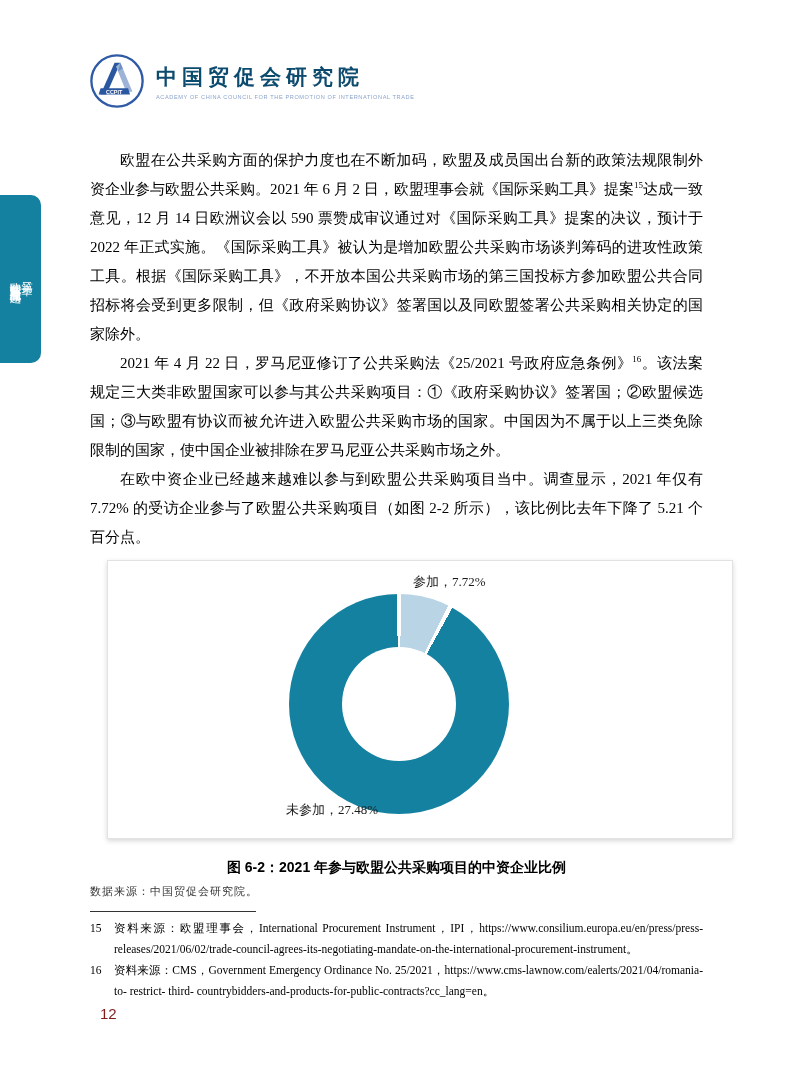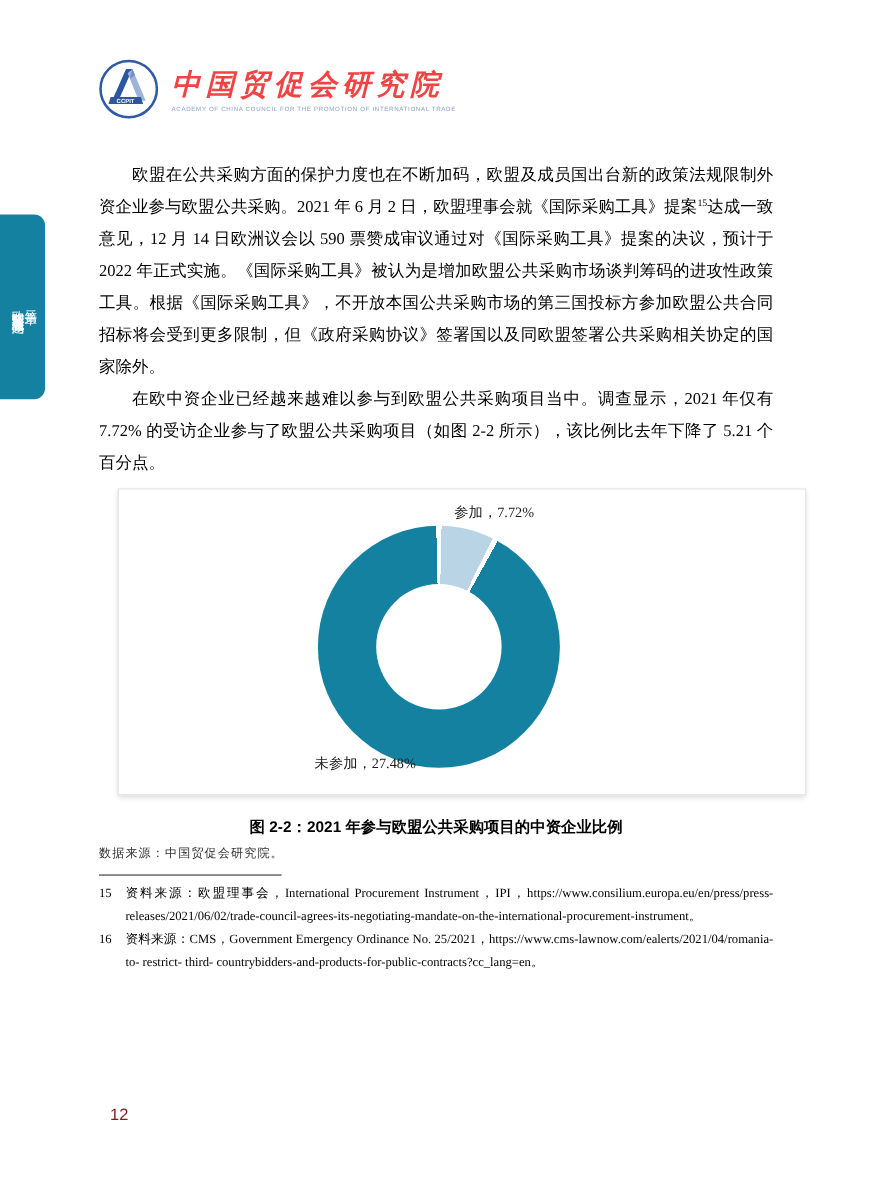--- a/index.html
+++ b/index.html
@@ -19,23 +19,22 @@
     font-family:"Liberation Sans","DejaVu Sans",sans-serif;
     font-size:11.5px;letter-spacing:1px;line-height:1;
     display:flex;flex-direction:column;align-items:center;
   }
   .side-tab .vtext .chapter{margin-bottom:9px;}
   
   .logo{position:absolute;left:88px;top:52px;display:flex;align-items:center;}
   .logo svg{width:58px;height:58px;display:block;}
   .logo .names{margin-left:10px;}
   .logo .cn{
-    font-size:26px;font-weight:600;color:#ef4444;letter-spacing:5px;
+    font-size:21px;font-weight:600;color:#0c4a6e;letter-spacing:5px;
     font-family:"Liberation Serif","DejaVu Serif",serif;
-    font-style:italic;
   }
   .logo .en{
     margin-top:3px;font-size:5.6px;color:#8aa3cd;letter-spacing:.6px;
     font-family:"Liberation Sans","DejaVu Sans",sans-serif;
   }
   
   .content{position:absolute;left:90px;top:146px;width:613px;}
   .heading{
     font-family:"Liberation Sans","DejaVu Sans",sans-serif;
     font-size:16px;font-weight:700;color:#000;margin:0 0 13px 0;
@@ -111,32 +110,33 @@
   <div class="names">
     <div class="cn">中国贸促会研究院</div>
     <div class="en">ACADEMY OF CHINA COUNCIL FOR THE PROMOTION OF INTERNATIONAL TRADE</div>
   </div>
 </div>
 
 <div class="content">
 
   <p class="para"><span>欧盟在公共采购方面的保护力度也在不断加码，欧盟及成员国出台新的政策法规限制外资企业参与欧盟公共采购。2021 年 6 月 2 日，欧盟理事会就《国际采购工具》提案</span><sup>15</sup><span>达成一致意见，12 月 14 日欧洲议会以 590 票赞成审议通过对《国际采购工具》提案的决议，预计于 2022 年正式实施。《国际采购工具》被认为是增加欧盟公共采购市场谈判筹码的进攻性政策工具。根据《国际采购工具》，不开放本国公共采购市场的第三国投标方参加欧盟公共合同招标将会受到更多限制，但《政府采购协议》签署国以及同欧盟签署公共采购相关协定的国家除外。</span></p>
 
+  <p class="para"><span>2021 年 4 月 22 日，罗马尼亚修订了公共采购法《25/2021 号政府应急条例》</span><sup>16</sup><span>。该法案规定三大类非欧盟国家可以参与其公共采购项目：①《政府采购协议》签署国；②欧盟候选国；③与欧盟有协议而被允许进入欧盟公共采购市场的国家。中国因为不属于以上三类免除限制的国家，使中国企业被排除在罗马尼亚公共采购市场之外。</span></p>
 
   <p class="para">在欧中资企业已经越来越难以参与到欧盟公共采购项目当中。调查显示，2021 年仅有 7.72% 的受访企业参与了欧盟公共采购项目（如图 2-2 所示），该比例比去年下降了 5.21 个百分点。</p>
 
   <div class="chart-box">
     <div class="donut" style="background: conic-gradient(rgb(255, 255, 255) 0%, rgb(255, 255, 255) 0.35%, rgb(185, 212, 228) 0.35%, rgb(185, 212, 228) 7.37%, rgb(255, 255, 255) 7.37%, rgb(255, 255, 255) 8.07%, rgb(21, 129, 160) 8.07%, rgb(21, 129, 160) 99.65%, rgb(255, 255, 255) 99.65%, rgb(255, 255, 255) 100%);">
       <div class="hole"></div>
     </div>
     <span class="slice-label label-joined">参加，7.72%</span>
     <span class="slice-label label-not-joined">未参加，27.48%</span>
   </div>
 
-  <div class="fig-caption">图 2-2：2021 年参与欧盟公共采购项目的中资企业比例</div>
+  <div class="fig-caption">图 6-2：2021 年参与欧盟公共采购项目的中资企业比例</div>
   <div class="fig-source">数据来源：中国贸促会研究院。</div>
 
   <div class="fn-rule"></div>
   <div class="footnote">
     <span class="num">15</span>
     <span class="fn-text">资料来源：欧盟理事会，International Procurement Instrument，IPI，https://www.consilium.europa.eu/en/press/press-releases/2021/06/02/trade-council-agrees-its-negotiating-mandate-on-the-international-procurement-instrument。</span>
   </div>
   <div class="footnote">
     <span class="num">16</span>
     <span class="fn-text">资料来源：CMS，Government Emergency Ordinance No. 25/2021，https://www.cms-lawnow.com/ealerts/2021/04/romania-to- restrict- third- countrybidders-and-products-for-public-contracts?cc_lang=en。</span>

